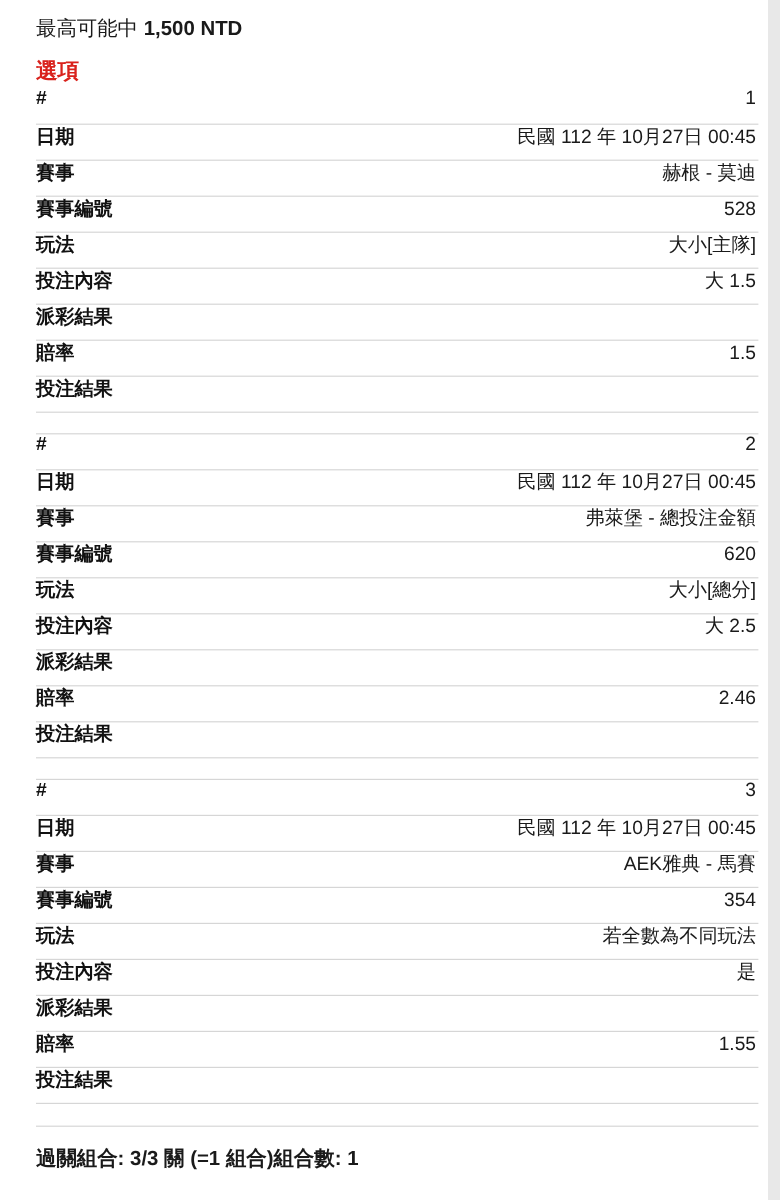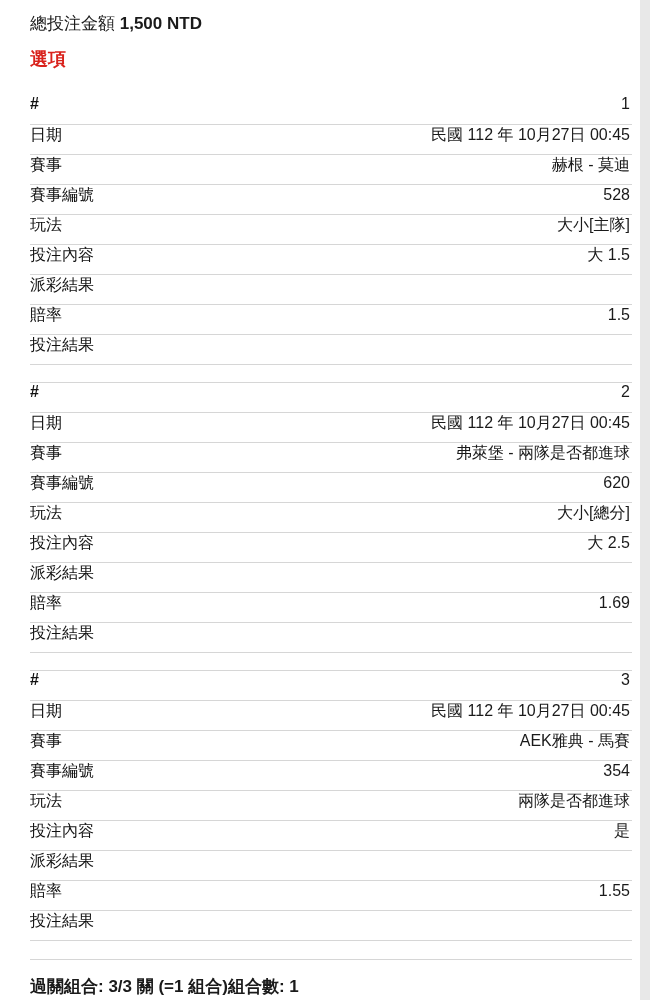--- a/index.html
+++ b/index.html
@@ -42,37 +42,37 @@
   }
   .summary-line .bold {
     font-weight: bold;
   }
   .options-title {
     color: #d9221c;
     font-size: 18px;
     font-weight: bold;
     line-height: 30px;
     margin-top: 6px;
-    margin-bottom: 21px;
+    margin-bottom: 0;
   }
   .bet-block {
     margin-bottom: 0;
   }
   .row {
     display: flex;
     justify-content: space-between;
     align-items: baseline;
     border-bottom: 1px solid #d6d6d6;
     height: 30px;
     box-sizing: border-box;
     padding: 0 2px 0 0;
   }
   .row .label {
     font-size: 16px;
-    font-weight: normal;
+    font-weight: bold;
     color: #111;
     white-space: nowrap;
   }
   .row .value {
     font-size: 16px;
     color: #1a1a1a;
     text-align: right;
     white-space: nowrap;
   }
   .row.index-row .label {
@@ -100,21 +100,21 @@
 <body>
 
 <div class="page">
 
   <div class="edge-strip"></div>
 
   <div class="spacer-top"></div>
 
   <div class="summary">
     <div class="summary-line">
-      <span>總投注金額</span>
+      <span>最高可能中</span>
       <span class="bold">1,500 NTD</span>
     </div>
   </div>
 
   <div class="options-title">選項</div>
 
   <div class="bet-block">
     <div class="row index-row">
       <span class="label">#</span>
       <span class="value">1</span>
@@ -158,41 +158,41 @@
     <div class="row index-row">
       <span class="label">#</span>
       <span class="value">2</span>
     </div>
     <div class="row">
       <span class="label">日期</span>
       <span class="value">民國 112 年 10月27日 00:45</span>
     </div>
     <div class="row">
       <span class="label">賽事</span>
-      <span class="value">弗萊堡 - 兩隊是否都進球</span>
+      <span class="value">弗萊堡 - 總投注金額</span>
     </div>
     <div class="row">
       <span class="label">賽事編號</span>
       <span class="value">620</span>
     </div>
     <div class="row">
       <span class="label">玩法</span>
       <span class="value">大小[總分]</span>
     </div>
     <div class="row">
       <span class="label">投注內容</span>
       <span class="value">大 2.5</span>
     </div>
     <div class="row">
       <span class="label">派彩結果</span>
       <span class="value"></span>
     </div>
     <div class="row">
       <span class="label">賠率</span>
-      <span class="value">1.69</span>
+      <span class="value">2.46</span>
     </div>
     <div class="row">
       <span class="label">投注結果</span>
       <span class="value"></span>
     </div>
     <div class="block-gap"></div>
   </div>
 
   <div class="bet-block">
     <div class="row index-row">
@@ -206,21 +206,21 @@
     <div class="row">
       <span class="label">賽事</span>
       <span class="value">AEK雅典 - 馬賽</span>
     </div>
     <div class="row">
       <span class="label">賽事編號</span>
       <span class="value">354</span>
     </div>
     <div class="row">
       <span class="label">玩法</span>
-      <span class="value">兩隊是否都進球</span>
+      <span class="value">若全數為不同玩法</span>
     </div>
     <div class="row">
       <span class="label">投注內容</span>
       <span class="value">是</span>
     </div>
     <div class="row">
       <span class="label">派彩結果</span>
       <span class="value"></span>
     </div>
     <div class="row">

